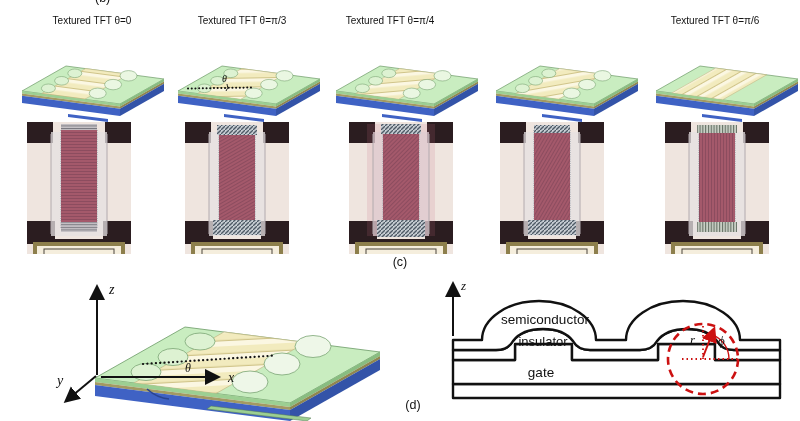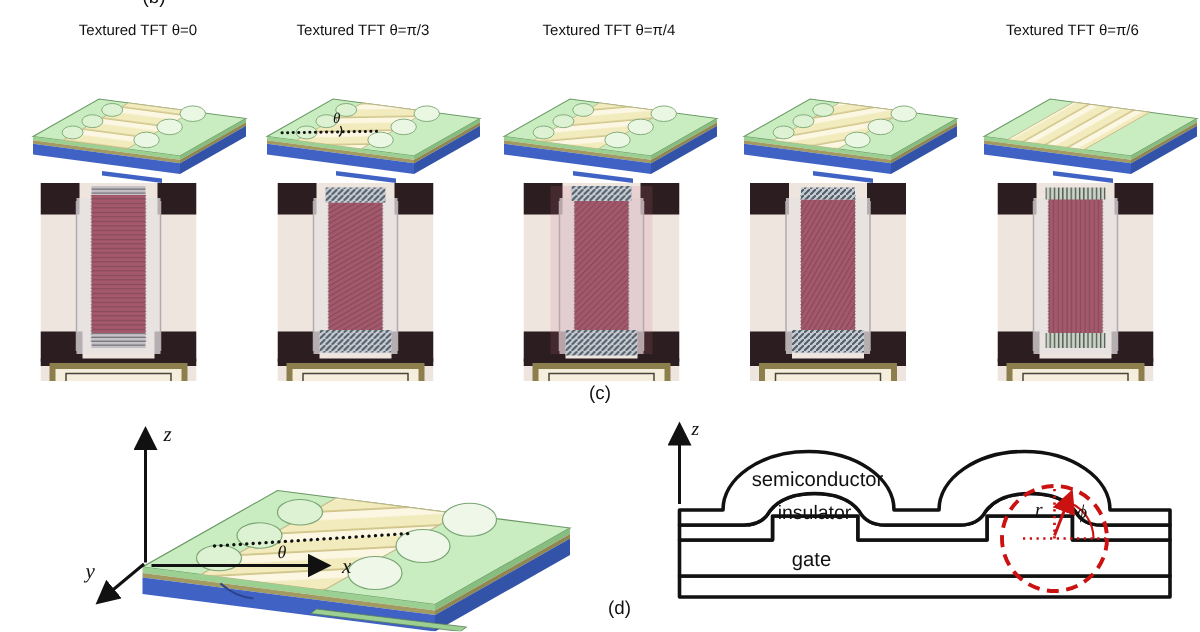--- a/index.html
+++ b/index.html
@@ -86,21 +86,21 @@
         <rect width="2.8" height="8" fill="#ccd2c8"></rect>
           <rect x="1.1" width="0.9" height="8" fill="#4c584c"></rect>
       </pattern>
     </defs>
   </svg>
 
   <div class="plabel" style="left:95px;top:-9px;">(b)</div>
 
   <div class="ttl" style="left:7px;">Textured TFT θ=0</div>
   <div class="ttl" style="left:157px;">Textured TFT θ=π/3</div>
-  <div class="ttl" style="left:321px;">Textured TFT θ=π/4</div>
+  <div class="ttl" style="left:305px;">Textured TFT θ=π/4</div>
   <div class="ttl" style="left:630px;">Textured TFT θ=π/6</div>
 
   <svg class="abs" style="left:8px;top:35px;" width="160" height="88" viewBox="0 0 160 88">
     <path d="M14,56 L112,69 L156,44 L58,31 Z" fill="#c9edc0" stroke="#6b9a66" stroke-width="0.7"></path>
     <path d="M33.6,58.6 L76.7,64.3 L120.7,39.3 L77.6,33.6 Z" fill="url(#s0)" stroke="#c2b784" stroke-width="0.6"></path>
     <g fill="#ddf2d2" stroke="#7aa574" stroke-width="0.6">
       <ellipse cx="40.4" cy="53.3" rx="7" ry="4.3"></ellipse>
         <ellipse cx="53.6" cy="45.8" rx="7" ry="4.3"></ellipse>
         <ellipse cx="66.8" cy="38.3" rx="7" ry="4.3"></ellipse>
       <ellipse cx="89.7" cy="58.3" rx="8.5" ry="5.2" fill="#eaf7e2"></ellipse>

